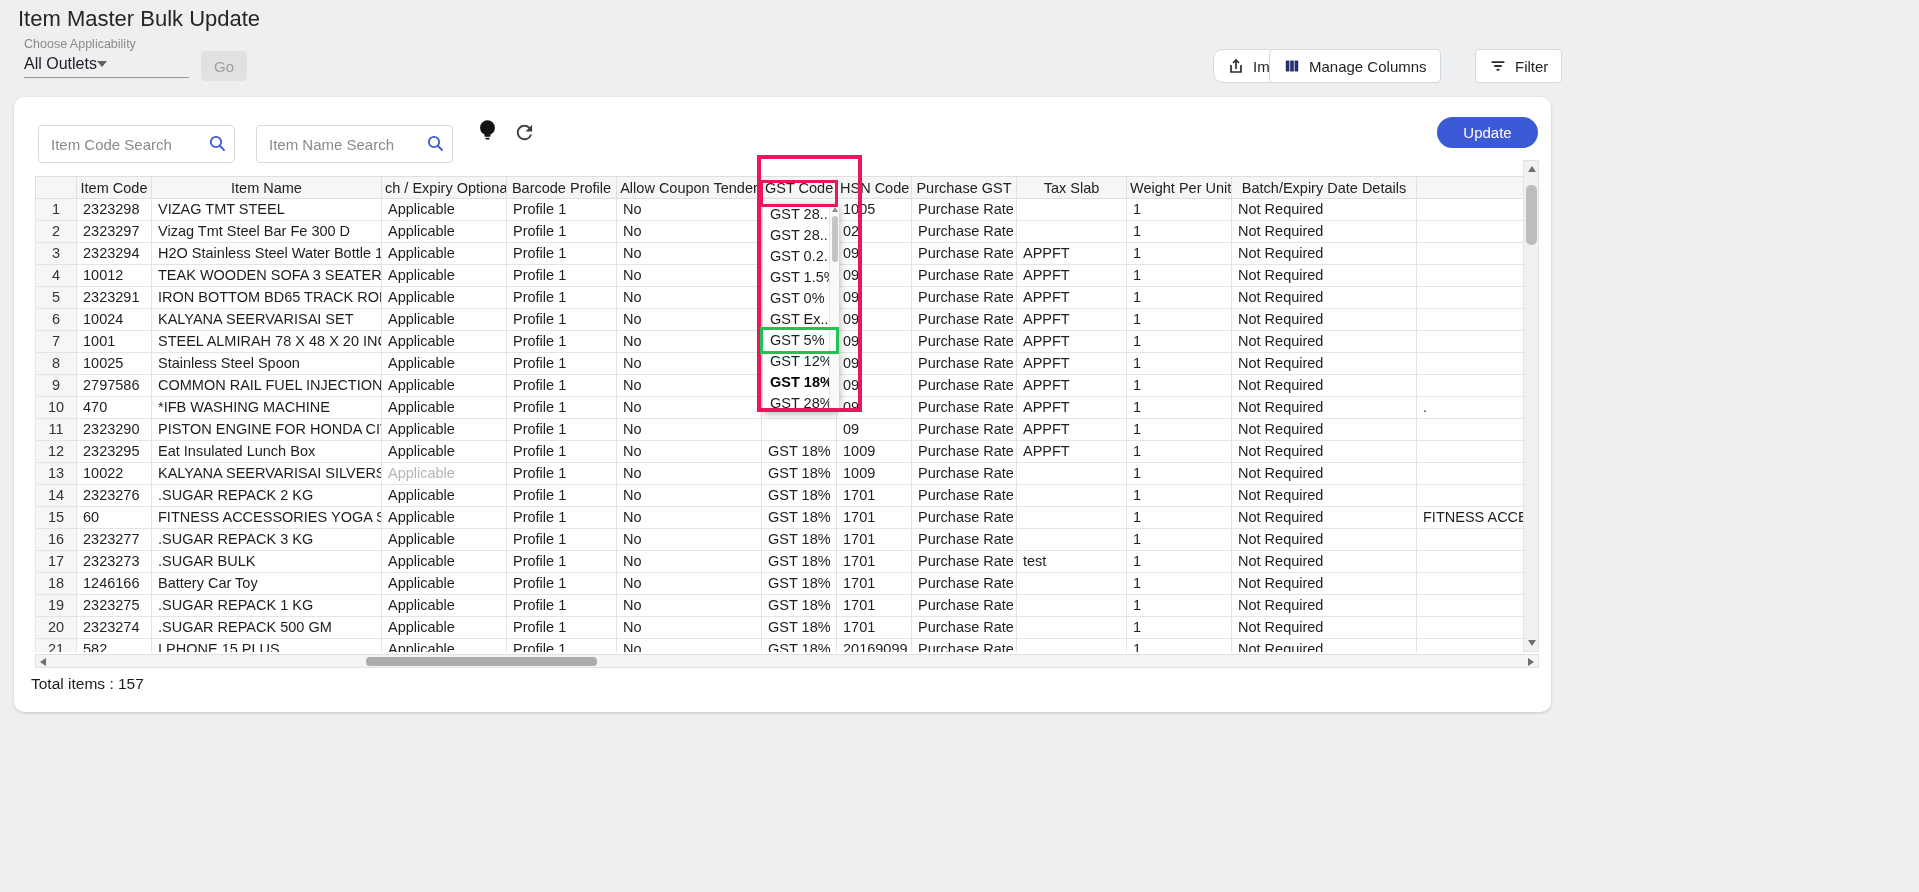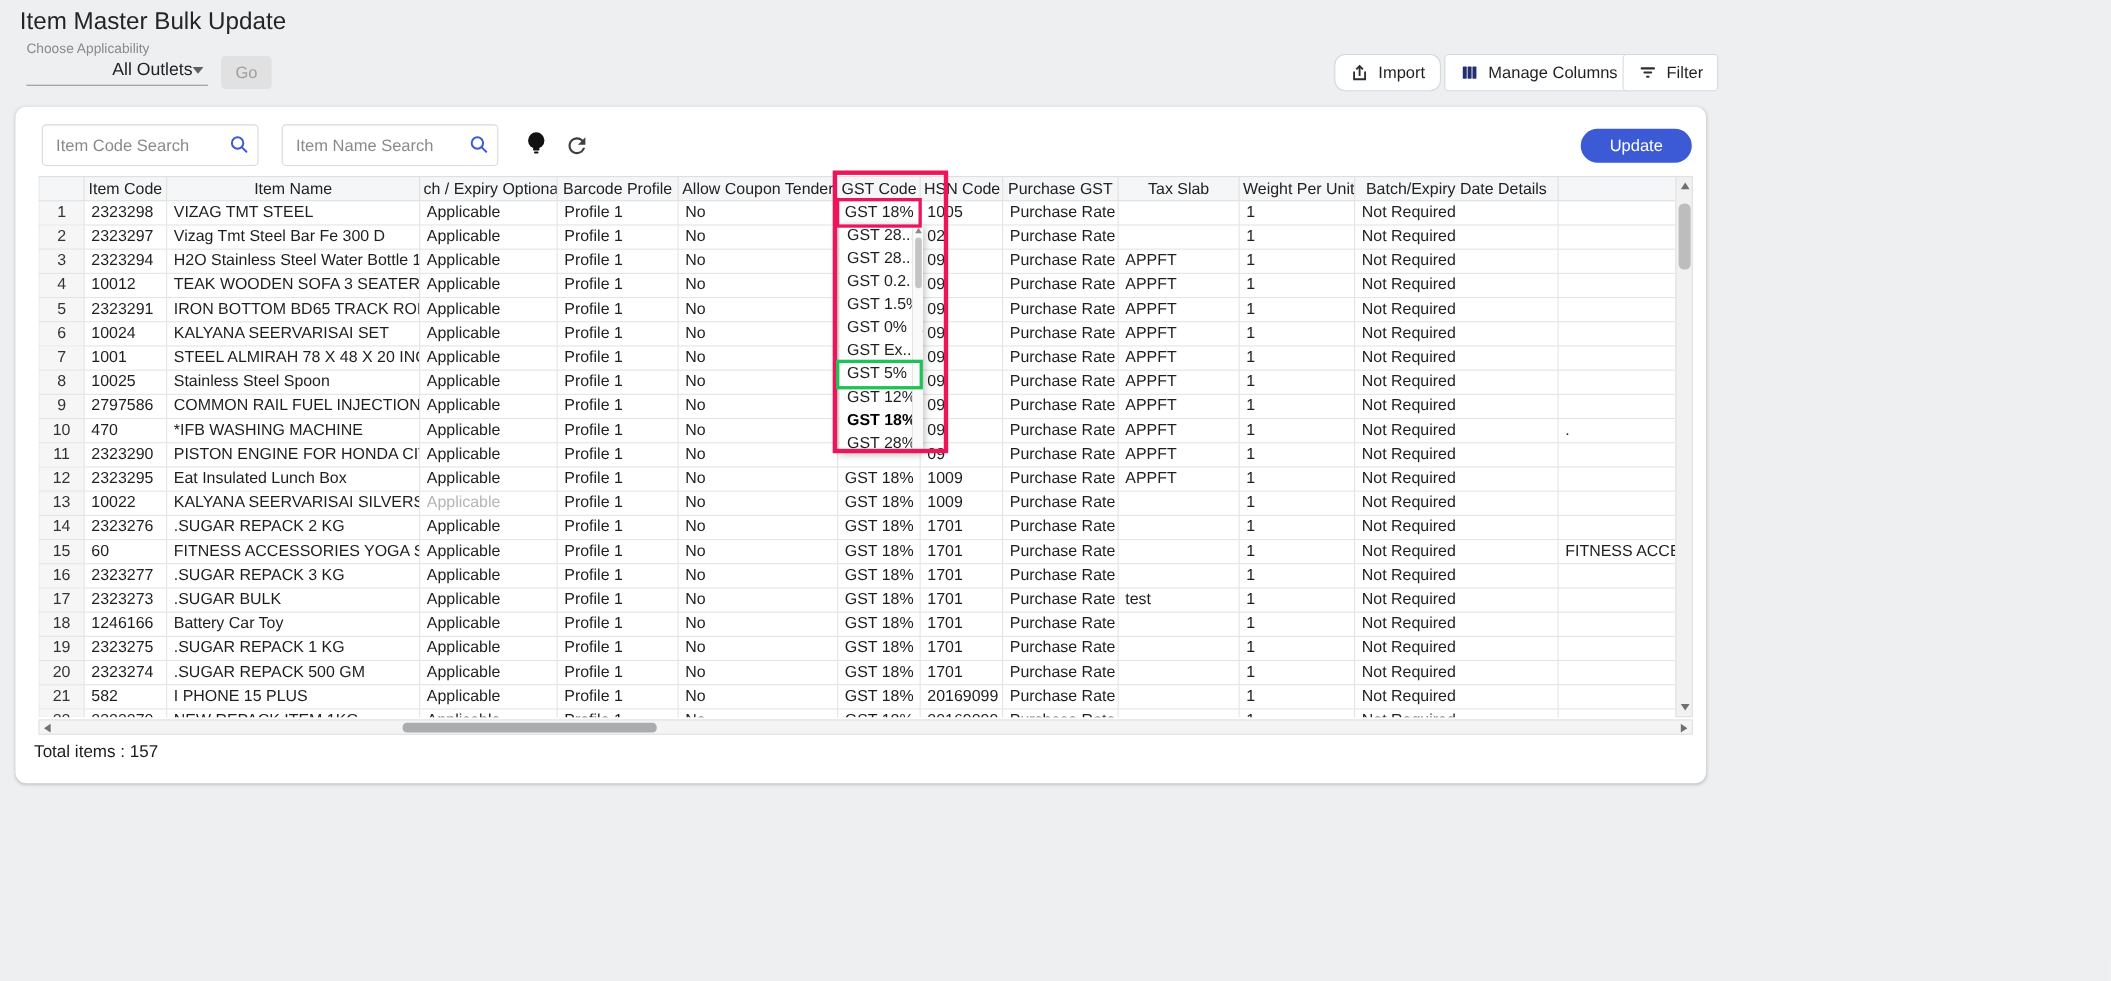--- a/index.html
+++ b/index.html
@@ -5,51 +5,51 @@
   html,body{margin:0;padding:0;background:#edeff1;}
   *{box-sizing:border-box;}
   .page{position:relative;width:1919px;height:868px;overflow:hidden;background:#edeff1;
         font-family:"Liberation Sans","DejaVu Sans",sans-serif;color:#1f1f1f;}
 
   
   .page-title{position:absolute;left:18px;top:6px;font-size:22px;font-weight:500;color:#252525;}
   .applicability-label{position:absolute;left:24px;top:37px;font-size:12.5px;color:#8a8a8a;}
   .applicability-select{position:absolute;left:24px;top:52px;width:165px;height:26px;
         border-bottom:1px solid #949494;font-size:16px;color:#202124;cursor:pointer;
-        display:flex;align-items:center;justify-content:flex-end;padding:0 4px 2px 0;}
+        display:flex;align-items:center;justify-content:flex-start;padding:0 4px 2px 0;}
   .caret{width:0;height:0;border-left:5px solid transparent;border-right:5px solid transparent;
         border-top:6px solid #616161;}
   .go-button{position:absolute;left:201px;top:51px;width:46px;height:30px;border:none;border-radius:4px;
         background:#e1e1e1;color:#9e9e9e;font-size:15px;font-weight:500;font-family:inherit;cursor:default;}
   .action-button{position:absolute;top:49px;height:34px;background:#fff;border:1px solid #d6d9dc;border-radius:4px;
         display:flex;align-items:center;gap:8px;padding:0 13px;font-size:15px;font-weight:500;color:#1f1f1f;
         font-family:inherit;cursor:pointer;}
   .action-button svg{display:block;}
   .btn-import{left:1213px;border-radius:10px;}
-  .btn-columns{left:1313px;text-align:center;}
+  .btn-columns{left:1269px;text-align:center;}
   .btn-filter{left:1475px;}
 
   
   .card{position:absolute;left:14px;top:97px;width:1537px;height:615px;background:#fff;border-radius:10px;
         box-shadow:0 1px 3px rgba(0,0,0,.18);}
-  .search-wrap{position:absolute;top:16px;width:197px;height:38px;}
+  .search-wrap{position:absolute;top:28px;width:197px;height:38px;}
   .search-wrap input{width:100%;height:100%;border:1px solid #d9d9d9;border-radius:4px;padding:0 34px 0 12px;
         font-size:15px;font-family:inherit;color:#333;outline:none;}
   .search-wrap input::placeholder{color:#8a8a8a;}
   .search-wrap .mag{position:absolute;right:8px;top:9px;}
   .sw1{left:24px;}  .sw2{left:242px;}
   .icon-button{position:absolute;background:none;border:none;padding:0;cursor:pointer;}
   .bulb-btn{left:460px;top:20px;}
   .refresh-btn{left:499px;top:24px;}
   .update-button{position:absolute;left:1423px;top:20px;width:101px;height:31px;border:none;border-radius:16px;
         background:#3c59d6;color:#fff;font-size:15px;font-weight:500;font-family:inherit;cursor:pointer;}
 
   
   .table-wrap{position:absolute;left:21px;top:63px;width:1488px;height:492px;overflow:hidden;}
-  table{border-collapse:collapse;table-layout:fixed;width:1488px;font-size:14.5px;color:#1e1e1e;}
+  table{border-collapse:collapse;table-layout:fixed;width:1488px;font-size:14.5px;color:#1e1e1e;margin-top:16px;}
   th{height:22px;background:#f5f6f7;border:1px solid #dfdfdf;font-weight:500;font-size:14.5px;color:#222;
      text-align:center;padding:0 3px;white-space:nowrap;overflow:hidden;}
   td{height:21px;border:1px solid #e4e4e4;padding:0 6px;white-space:nowrap;overflow:hidden;line-height:21px;}
   td.col-num{background:#f6f6f6;text-align:center;color:#333;padding:0 2px;}
   td.dimmed{color:#b5b5b5;}
 
   
   .vscrollbar{position:absolute;left:1509px;top:63px;width:16px;height:492px;background:#f1f1f1;
         border:1px solid #e2e2e2;}
   .vthumb{position:absolute;left:2px;top:24px;width:11px;height:60px;background:#bdbdbd;border-radius:5px;}

